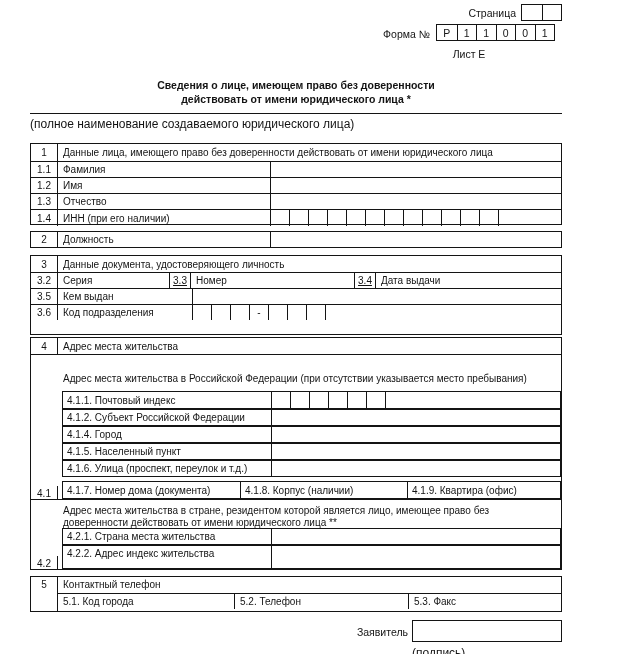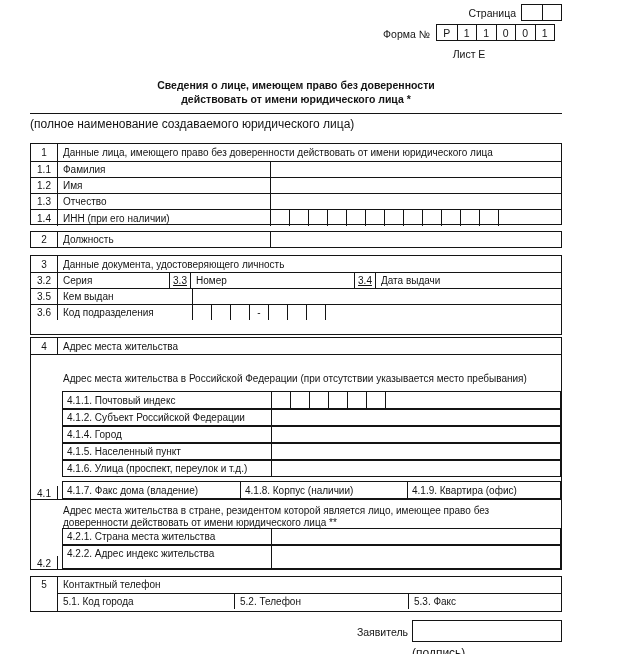--- a/index.html
+++ b/index.html
@@ -181,21 +181,21 @@
         </div>
         <div class="nbox" style="height:17px">
           <div class="nlbl" style="flex:0 0 208px">4.1.5. Населенный пункт</div>
           <div class="vline fill"></div>
         </div>
         <div class="nbox" style="height:17px">
           <div class="nlbl" style="flex:0 0 208px">4.1.6. Улица (проспект, переулок и т.д.)</div>
           <div class="vline fill"></div>
         </div>
         <div class="nbox" style="height:18px;margin-top:4px">
-          <div class="nlbl" style="flex:0 0 177px">4.1.7. Факс дома (владение)</div>
+          <div class="nlbl" style="flex:0 0 177px">4.1.7. Номер дома (документа)</div>
           <div class="nlbl vline" style="flex:0 0 167px">4.1.8. Корпус (наличии)</div>
           <div class="nlbl vline fill">4.1.9. Квартира (офис)</div>
         </div>
       </div>
     </div>
 
     <div class="colblock" style="height:70px">
       <div class="ncol">4.2</div>
       <div class="ccol">
         <div class="para" style="height:26px;font-size:10px">Адрес места жительства в стране, резидентом которой является лицо, имеющее право без доверенности действовать от имени юридического лица **</div>

